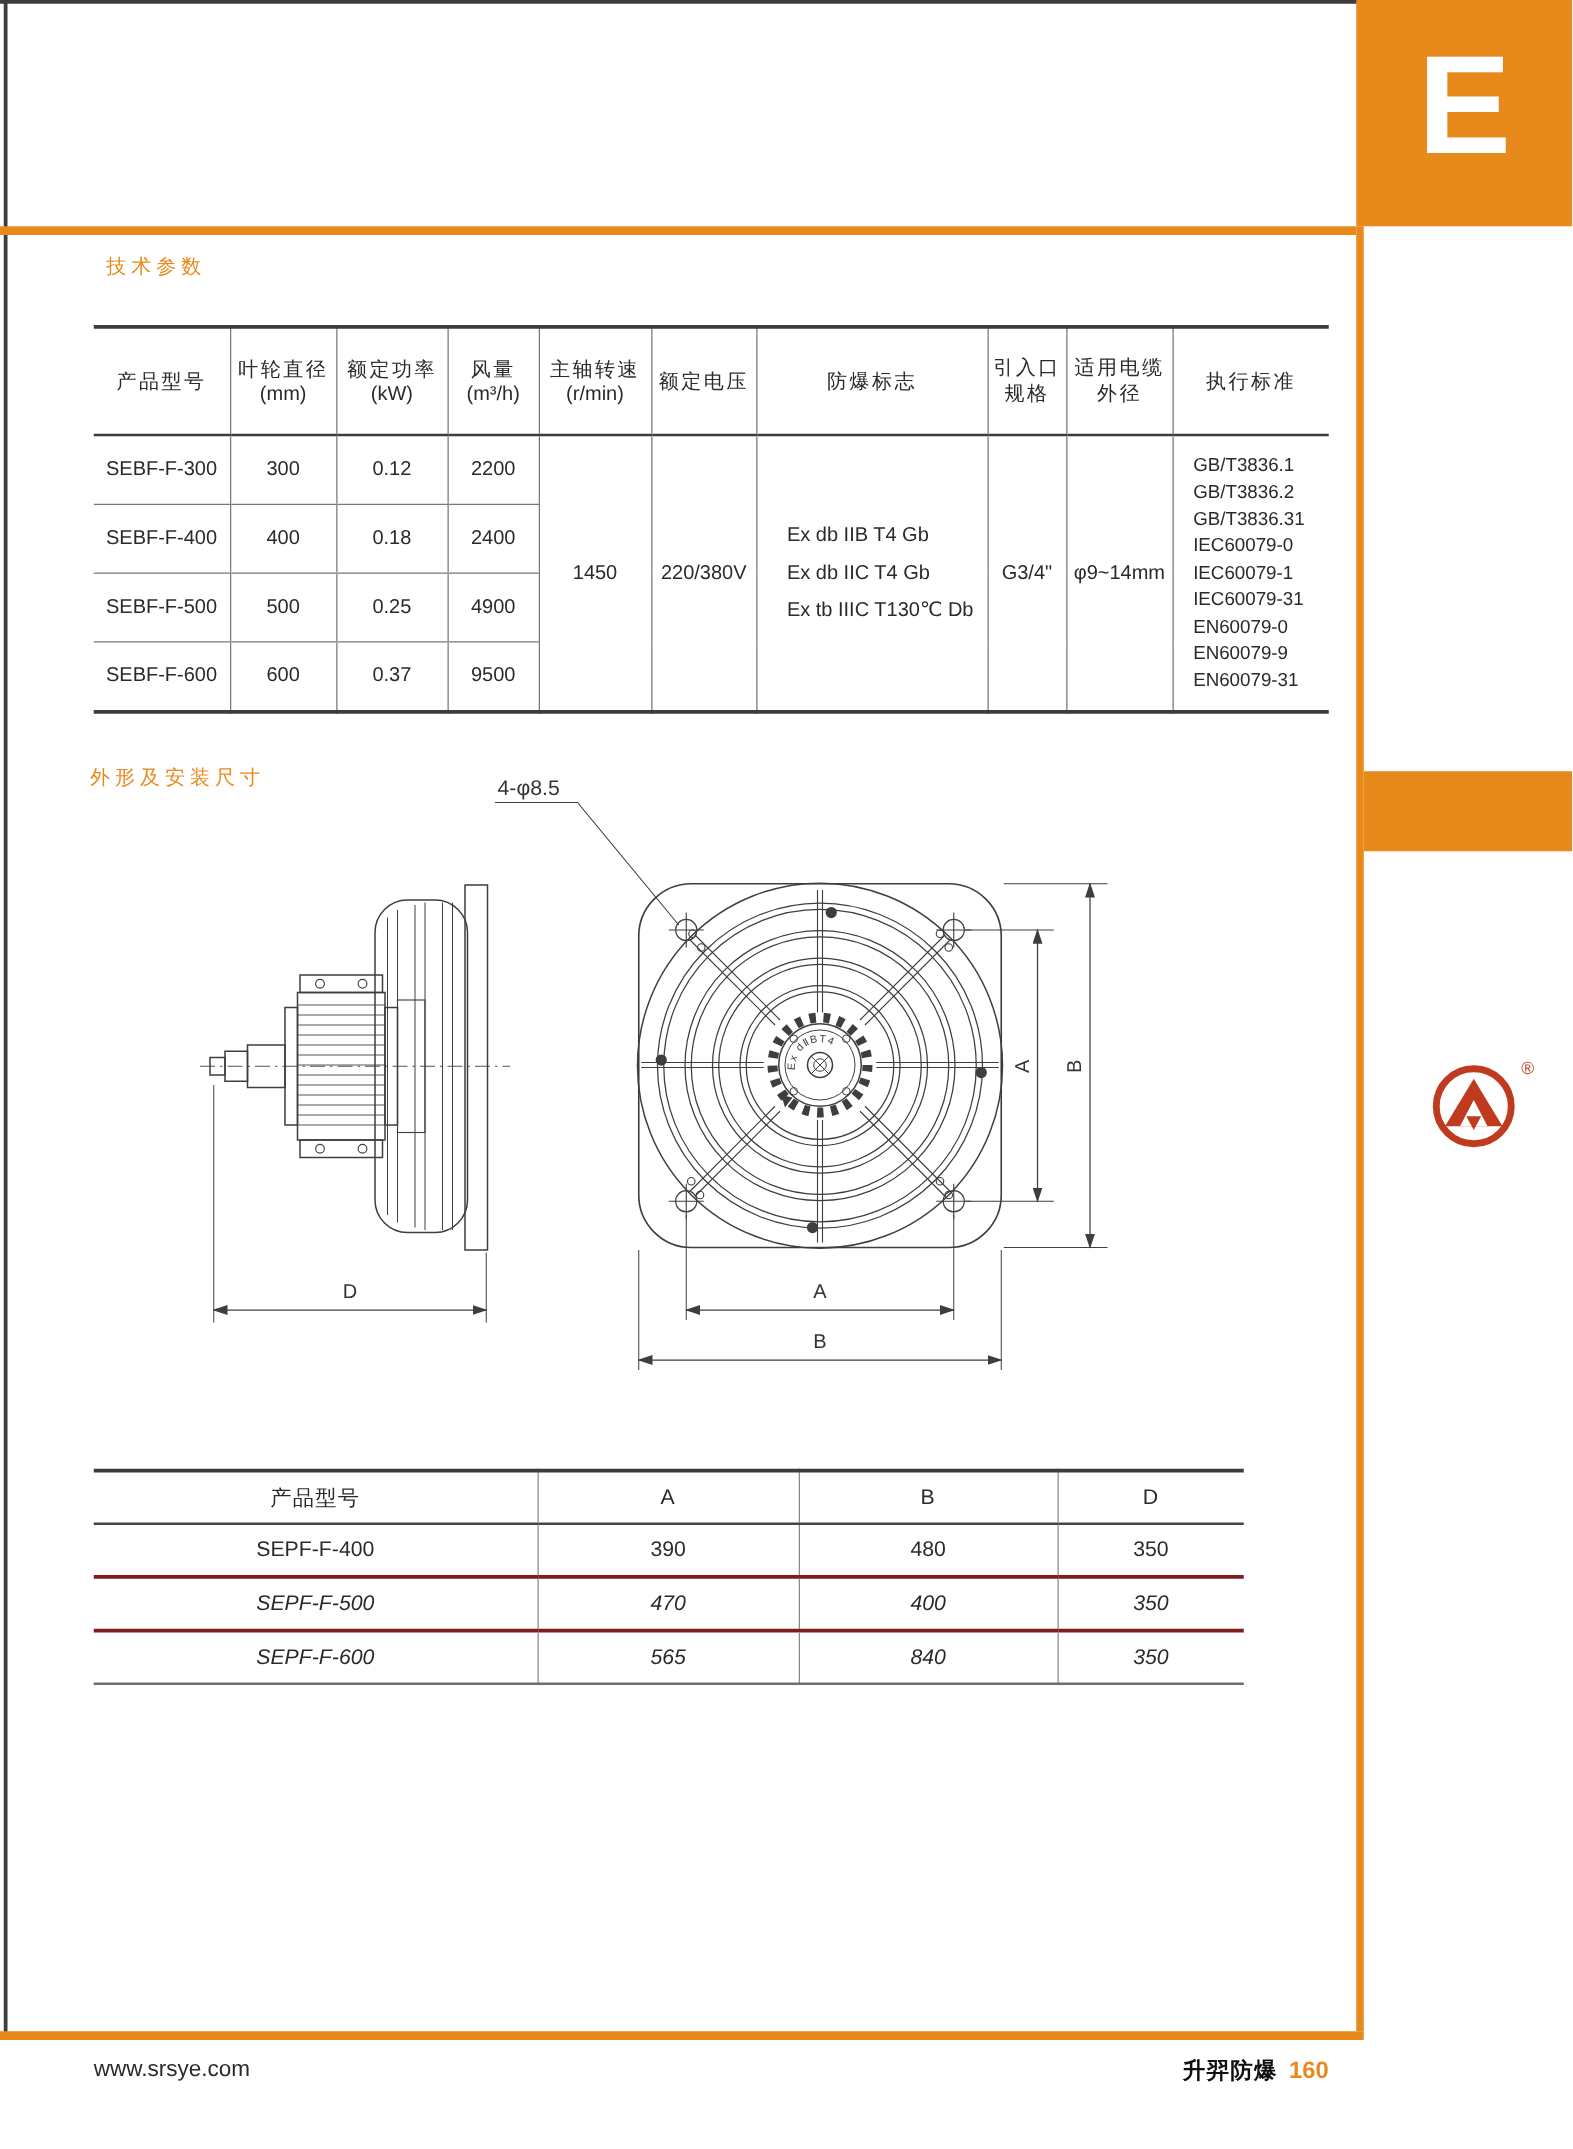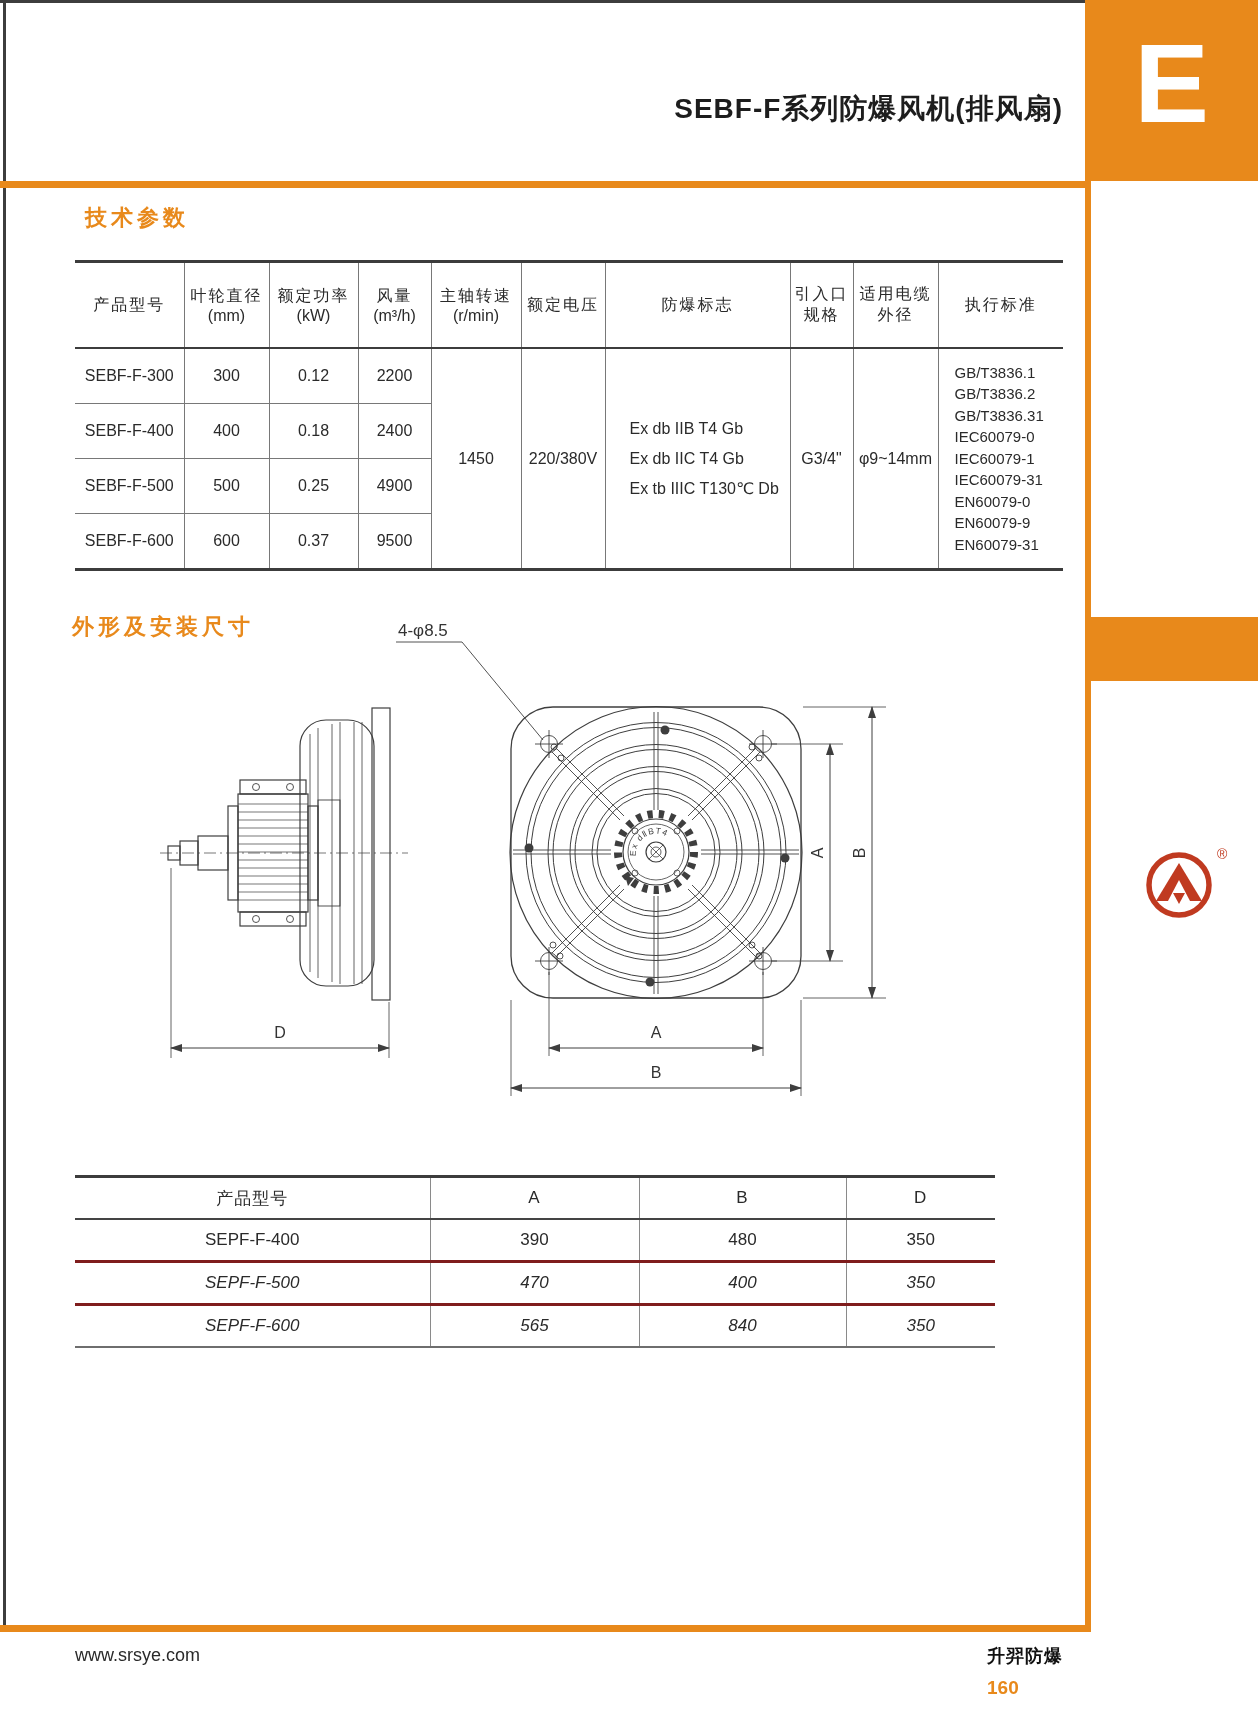--- a/index.html
+++ b/index.html
@@ -16,21 +16,21 @@
   .side-tab{left:1091px;top:617px;width:167px;height:64px;background:#E8891B;}
   .e-tab{left:1085px;top:0;width:173px;height:181px;background:#E8891B;display:flex;
          align-items:center;justify-content:center;}
   .e-tab span{color:#fff;font-size:112px;font-weight:bold;line-height:1;padding-bottom:14px;}
 
   
   .head-block{right:195px;top:78px;text-align:right;}
   .category-title{font-size:34px;font-weight:bold;color:#E8891B;letter-spacing:2px;}
   .product-title{font-size:28px;font-weight:600;color:#1d1d1d;margin-top:12px;letter-spacing:1px;}
 
-  .sec-title{font-size:22px;font-weight:bold;color:#E8891B;letter-spacing:4px;}
+  .sec-title{font-size:16px;font-weight:normal;color:#E8891B;letter-spacing:4px;}
   .h-tech{left:85px;top:203px;}
   .h-dim{left:72px;top:612px;}
 
   
   .spec-wrap{left:75px;top:260px;width:988px;}
   table{border-collapse:collapse;table-layout:fixed;width:100%;color:#2a2a2a;}
   .spec{border-top:3px solid #3c3c3c;border-bottom:3px solid #3c3c3c;}
   .spec th{height:82px;font-weight:normal;font-size:16px;text-align:center;vertical-align:middle;
            border-bottom:2px solid #3c3c3c;border-left:1px solid #787878;letter-spacing:2px;}
   .spec td{height:52px;font-size:16px;text-align:center;vertical-align:middle;border-left:1px solid #787878;}
@@ -50,21 +50,21 @@
   .dimtab tbody tr+tr td{border-top:3px solid #7f1d1d;font-style:italic;}
 
   
   .drawing{left:130px;top:598px;width:880px;height:515px;}
   .dim-label{font-size:16px;fill:#333;stroke:none;text-anchor:middle;}
   .note-label{font-size:17px;fill:#333;stroke:none;}
   .emb-text{font-size:8.5px;fill:#3e3e3e;stroke:none;letter-spacing:1px;}
 
   
   .footer-url{left:75px;top:1645px;font-size:18px;color:#2a2a2a;}
-  .footer-right{right:195px;top:1644px;display:flex;align-items:baseline;gap:9px;flex-direction:column;}
+  .footer-right{right:195px;top:1644px;display:flex;align-items:baseline;gap:9px;}
   .footer-brand{font-size:18px;font-weight:bold;color:#101010;letter-spacing:1px;}
   .footer-page{font-size:19px;font-weight:bold;color:#E8891B;text-align:right;}
 
   .logo{left:1139px;top:843px;width:96px;height:82px;}
 </style>
 </head>
 <body>
 
 <div class="page">
 
@@ -73,21 +73,20 @@
   <div class="abs orange-divider"></div>
   <div class="abs orange-vline"></div>
   <div class="abs orange-bottom"></div>
   <div class="abs side-tab"></div>
 
   <div class="abs e-tab">
     <span>E</span>
   </div>
 
   <div class="abs head-block">
-    <div class="product-title">SEBF-F系列防爆风机(排风扇)</div>
   </div>
 
   <div class="abs sec-title h-tech">技术参数</div>
 
   <div class="abs spec-wrap">
     <table class="spec">
       <colgroup>
         <col style="width:109px">
           <col style="width:85px">
           <col style="width:89px">

